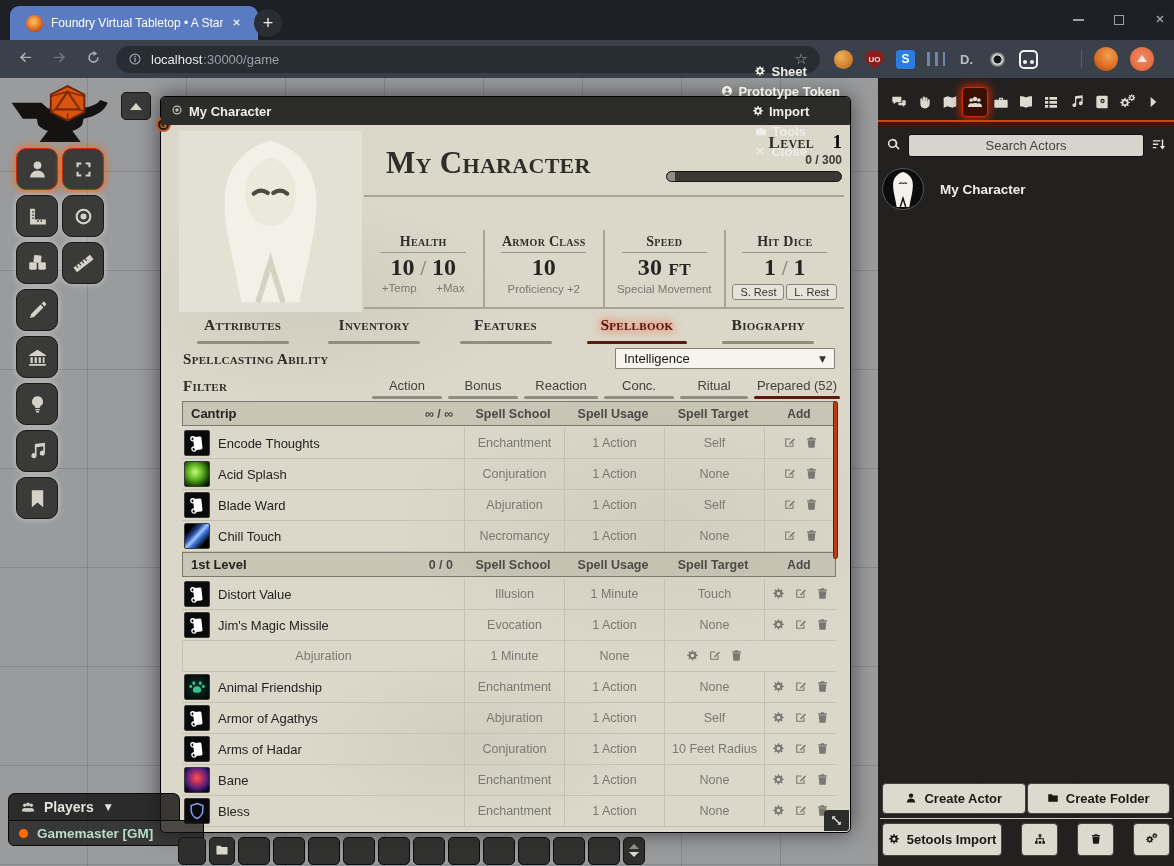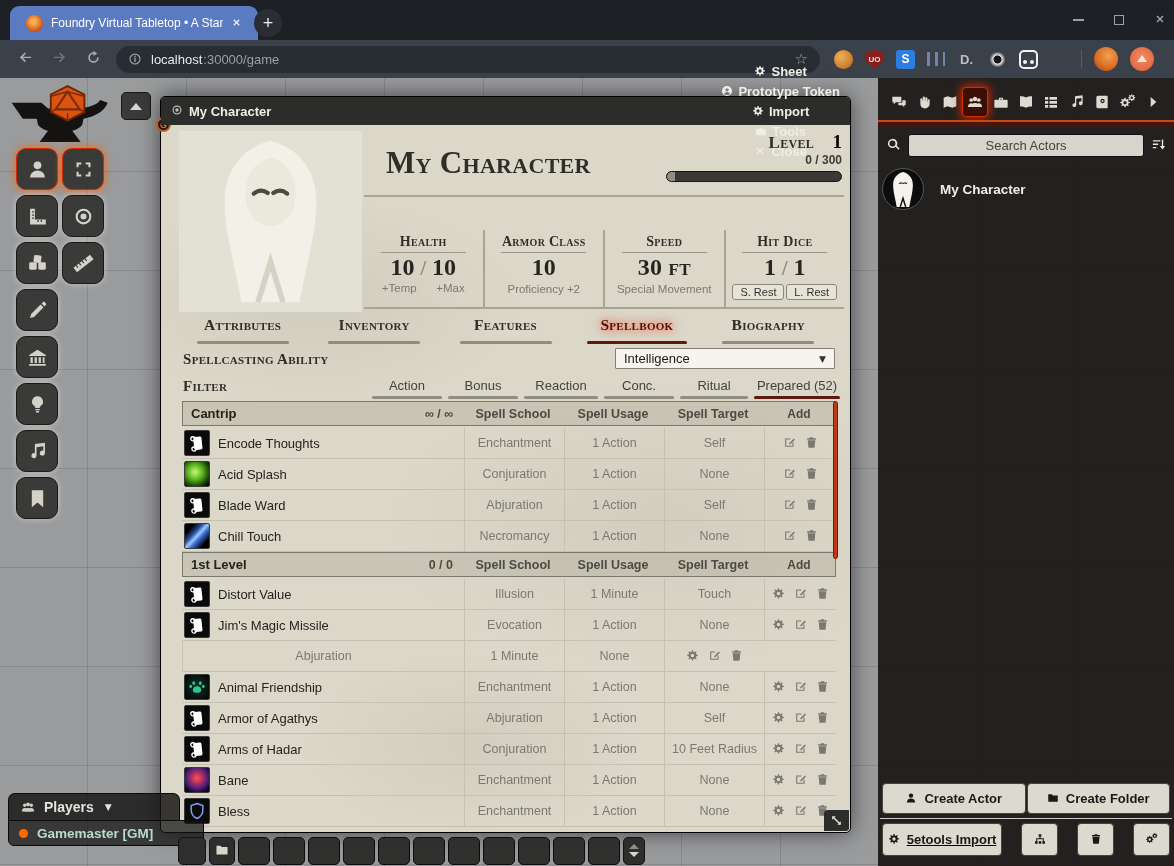--- a/index.html
+++ b/index.html
@@ -180,21 +180,21 @@
   .actor-item{height:50px;display:flex;align-items:center;gap:16px;padding:0 4px;}
   .actor-avatar{width:42px;height:42px;border-radius:50%;background:#0c0c0c;border:1px solid #555;overflow:hidden;
      display:flex;align-items:flex-end;justify-content:center;}
   .actor-name{color:#efeee6;font-size:13.5px;font-weight:bold;}
   #side-footer-1{position:absolute;left:4px;right:4px;top:705px;height:31px;display:flex;gap:1px;}
   .side-btn{background:#dcd9cf;border:1px solid #44433c;border-radius:4px;color:#1a1913;font-weight:bold;font-size:13px;
      display:flex;align-items:center;justify-content:center;gap:7px;}
   .side-btn .ic{font-size:12px;}
   #side-footer-1 .side-btn{flex:1;}
   #side-divider{position:absolute;left:2px;right:2px;top:740px;height:1px;background:#cfcdc5;}
-  #side-footer-2{position:absolute;left:4px;right:4px;top:745px;height:33px;display:flex;gap:19px;text-decoration:underline;}
+  #side-footer-2{position:absolute;left:4px;right:4px;top:745px;height:33px;display:flex;gap:19px;}
   #import-btn{flex:1;}
   .sq-btn{width:37px;}
 
   
   #players{position:absolute;left:8px;top:793px;}
   #players-head{width:172px;height:27px;background:rgba(18,18,18,.82);border:1px solid #0a0a0a;border-bottom:none;
      border-radius:7px 7px 0 0;display:flex;align-items:center;gap:9px;padding:0 12px;color:#e4e2da;font-weight:bold;font-size:14px;}
   #players-head .ic{font-size:14px;color:#cfcdc5;}
   #players-head .caret{font-size:9px;font-family:"DejaVu Sans",sans-serif;margin-left:2px;}
   #players-list{width:196px;height:26px;background:rgba(18,18,18,.72);border:1px solid #0a0a0a;border-radius:0 0 6px 6px;

